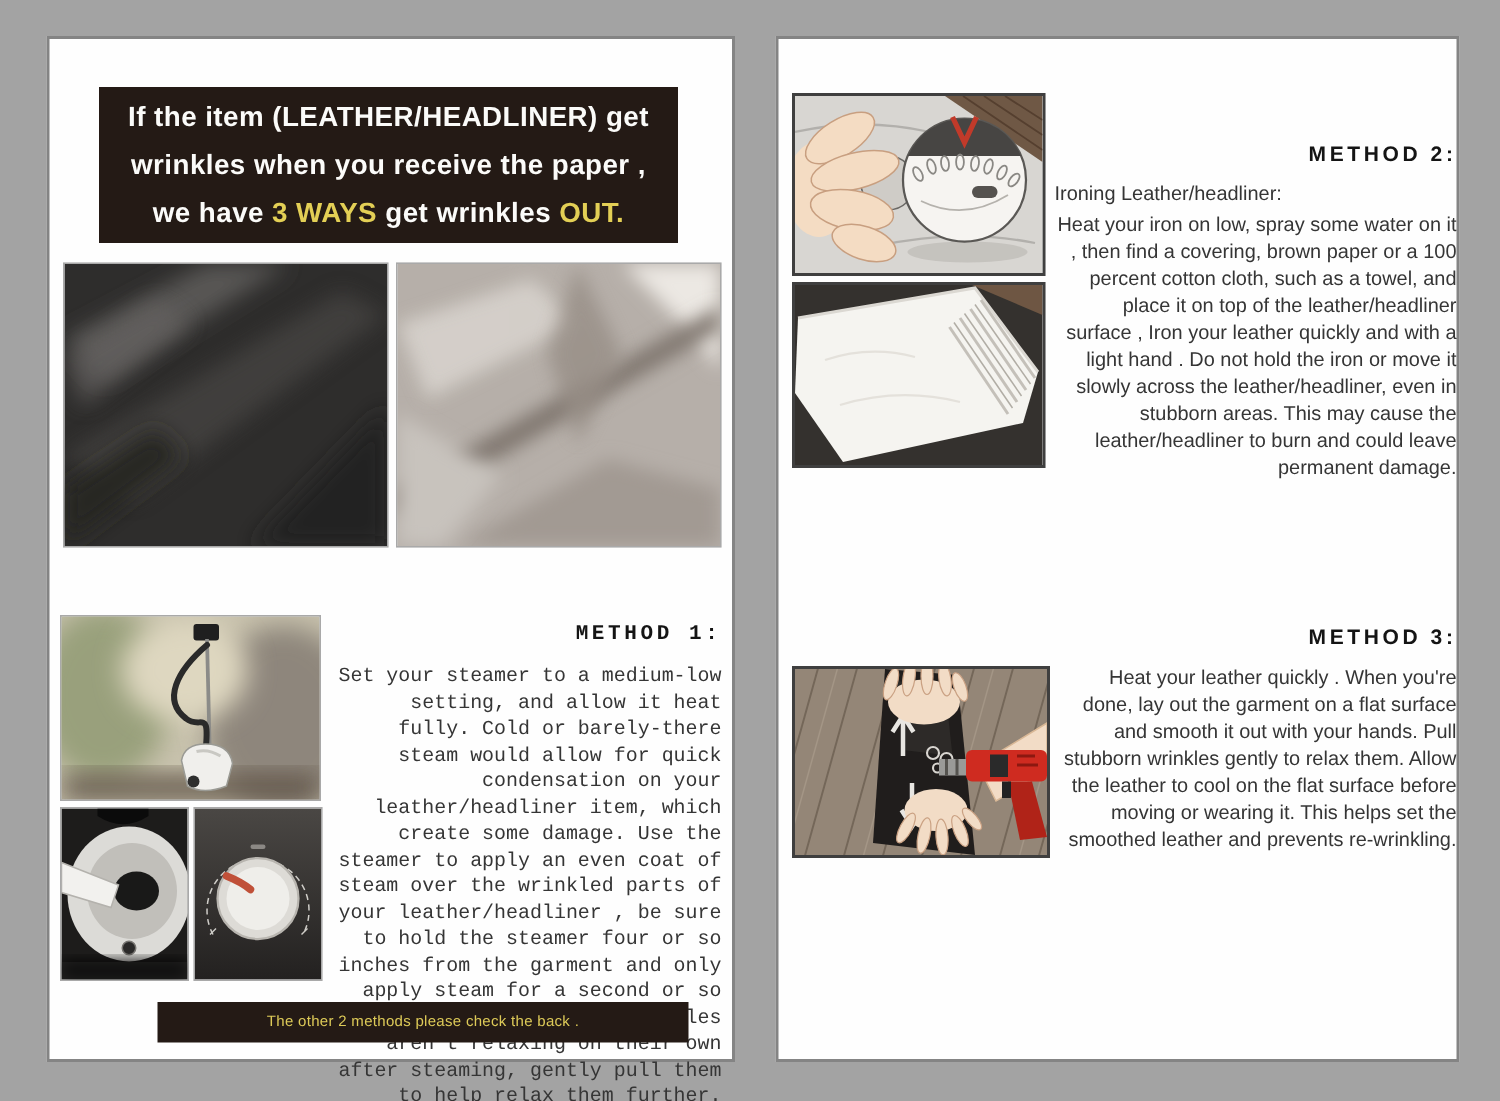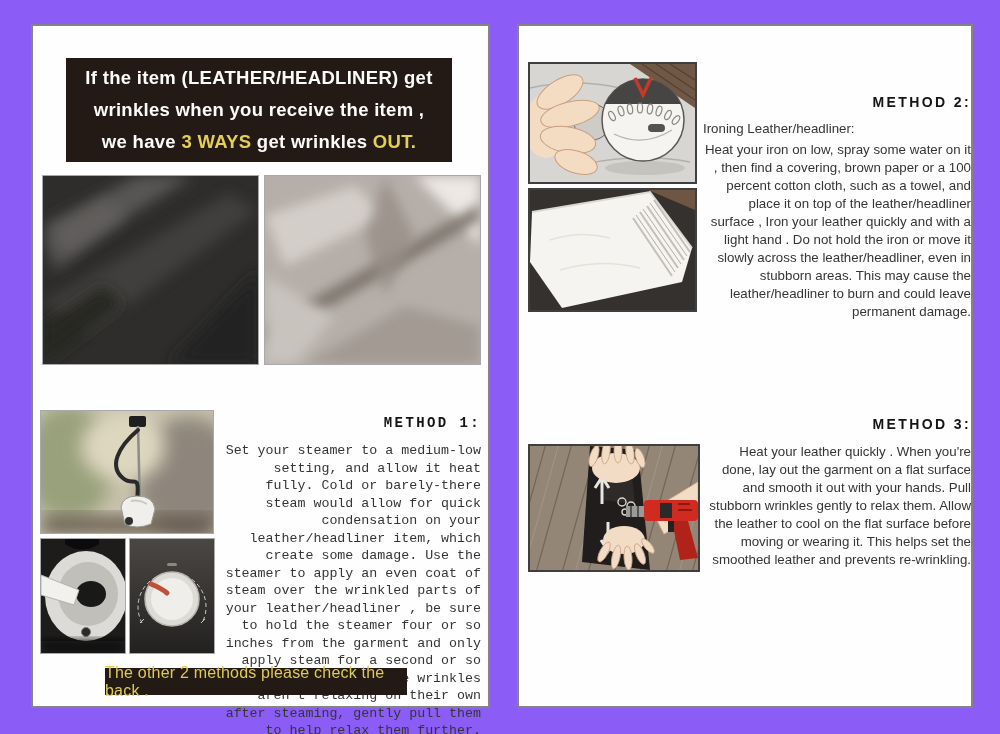--- a/index.html
+++ b/index.html
@@ -1,16 +1,16 @@
 <!DOCTYPE html>
 <html><head>
 <meta charset="utf-8">
 <style>
   html,body{margin:0;padding:0;background:#ffffff;}
-  .page{position:relative;width:1000px;height:734px;background:#8b5cf6;
+  .page{position:relative;width:1000px;height:734px;background:#a3a3a3;
         font-family:"Liberation Sans", sans-serif;overflow:hidden;}
   .panel{position:absolute;top:24px;height:684px;background:#fefefe;
          border:2px solid #848484;box-sizing:border-box;}
   .panel-left{left:31px;width:459px;}
   .panel-right{left:517px;width:456px;}
 
   
   .banner{position:absolute;left:33px;top:32px;width:386px;height:104px;
           background:#241a15;color:#fbfbf9;font-weight:bold;font-size:18.5px;
           letter-spacing:.3px;text-align:center;display:flex;flex-direction:column;
@@ -34,35 +34,35 @@
   .tblock-m1{left:188px;top:389px;width:260px;font-family:Liberation Mono, monospace;}
   .tblock-m2{left:184px;top:68px;width:268px;}
   .tblock-m3{left:184px;top:390px;width:268px;}
   .m-heading{font-size:14px;font-weight:bold;letter-spacing:2.4px;color:#141414;
              margin:0 0 11px 0;text-align:right;}
   .m-sub{font-size:13.3px;margin:0 0 5px 0;}
   .m-body{font-size:13.3px;line-height:18px;margin:0;text-align:right;}
   .tblock-m1 .m-body{line-height:17.5px;}
 
   
-  .footer-banner{position:absolute;left:72px;top:642px;width:302px;height:27px;
-                 background:#241a15;color:#ddca58;font-size:16px;
+  .footer-banner{position:absolute;left:72px;top:642px;width:354px;height:27px;
+                 background:#241a15;color:#ddca58;font-size:10px;
                  display:flex;align-items:center;justify-content:center;
                  letter-spacing:.2px;}
 </style>
 </head>
 <body>
 
 <div class="page">
 
   <section class="panel panel-left">
 
     <div class="banner">
       <div>If the item (LEATHER/HEADLINER) get</div>
-      <div>wrinkles when you receive the item ,</div>
+      <div>wrinkles when you receive the paper ,</div>
       <div><span>we have </span><span class="yl">3 WAYS</span><span> get wrinkles </span><span class="yl">OUT.</span></div>
     </div>
 
     <div class="photo-row">
 
       <svg class="photo" width="215" height="188" viewBox="0 0 215 188" role="img" aria-label="wrinkled dark leather close-up photo">
         <defs>
             <filter id="bl1" x="-30%" y="-30%" width="160%" height="160%">
               <feGaussianBlur stdDeviation="7"></feGaussianBlur>
             </filter>

